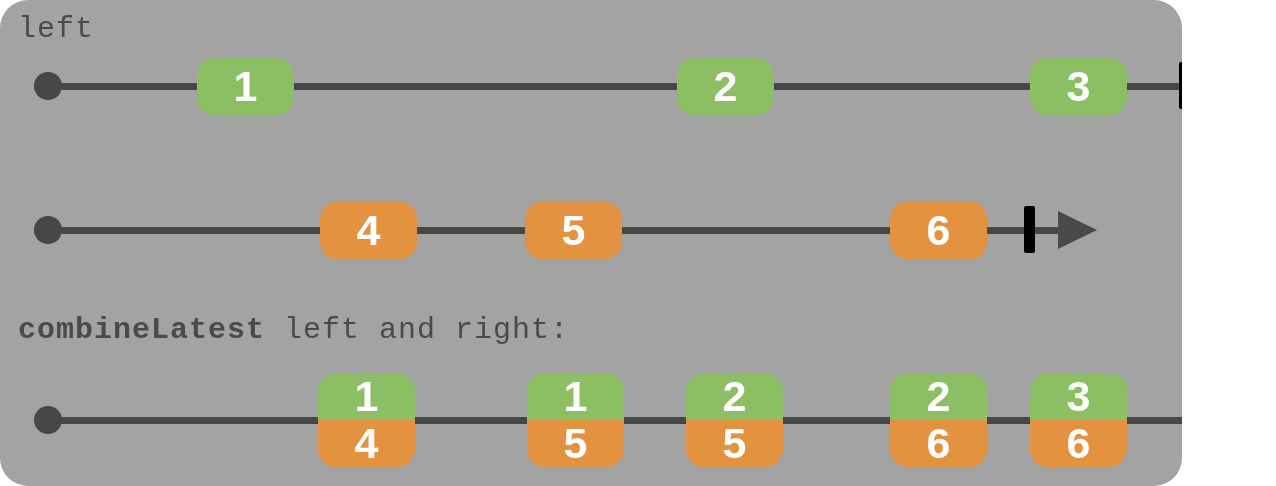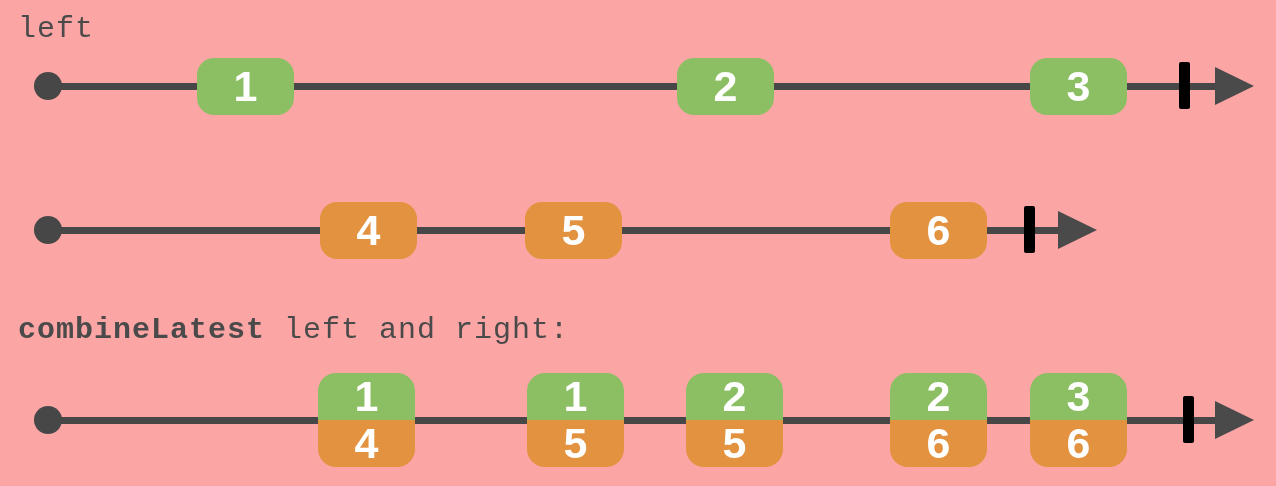--- a/index.html
+++ b/index.html
@@ -52,21 +52,21 @@
     justify-content: center;
     font-family: "Liberation Sans", "DejaVu Sans", sans-serif;
     font-weight: bold;
     font-size: 43px;
     line-height: 1;
   }
 </style>
 </head>
 <body>
 
-<div class="canvas" style="width: 1276px; height: 486px; background: #fca5a5;">
+<div class="canvas" style="width: 1182px; height: 486px; background: #a3a3a3; border-radius: 28px;">
   <div class="label" style="top: 14px; color: rgb(74, 74, 74);">left</div>
   <div class="label" style="top: 315px; color: rgb(74, 74, 74);"><span class="bold">combineLatest</span><span> left and right:</span></div>
 <div style="position: absolute; left: 48px; top: 83px; width: 1167px; height: 7px; background: rgb(71, 71, 71); z-index: 1;"></div>
     <div style="position: absolute; left: 34px; top: 72px; width: 28px; height: 28px; border-radius: 50%; background: rgb(71, 71, 71); z-index: 2;"></div>
     <div class="marble" style="left: 197px; top: 58px; width: 97px; height: 57px; background: rgb(140, 191, 99); color: rgb(255, 255, 255);">1</div>
     <div class="marble" style="left: 677px; top: 58px; width: 97px; height: 57px; background: rgb(140, 191, 99); color: rgb(255, 255, 255);">2</div>
     <div class="marble" style="left: 1030px; top: 58px; width: 97px; height: 57px; background: rgb(140, 191, 99); color: rgb(255, 255, 255);">3</div>
     <div style="position: absolute; left: 1179px; top: 62px; width: 11px; height: 47px; background: rgb(0, 0, 0); border-radius: 2px; z-index: 3;"></div>
     <div style="position: absolute; left: 1215px; top: 67px; width: 0px; height: 0px; border-top: 19px solid transparent; border-bottom: 19px solid transparent; border-left: 39px solid rgb(74, 74, 74); z-index: 2;"></div>
     <div style="position: absolute; left: 48px; top: 227px; width: 1010px; height: 7px; background: rgb(71, 71, 71); z-index: 1;"></div>

